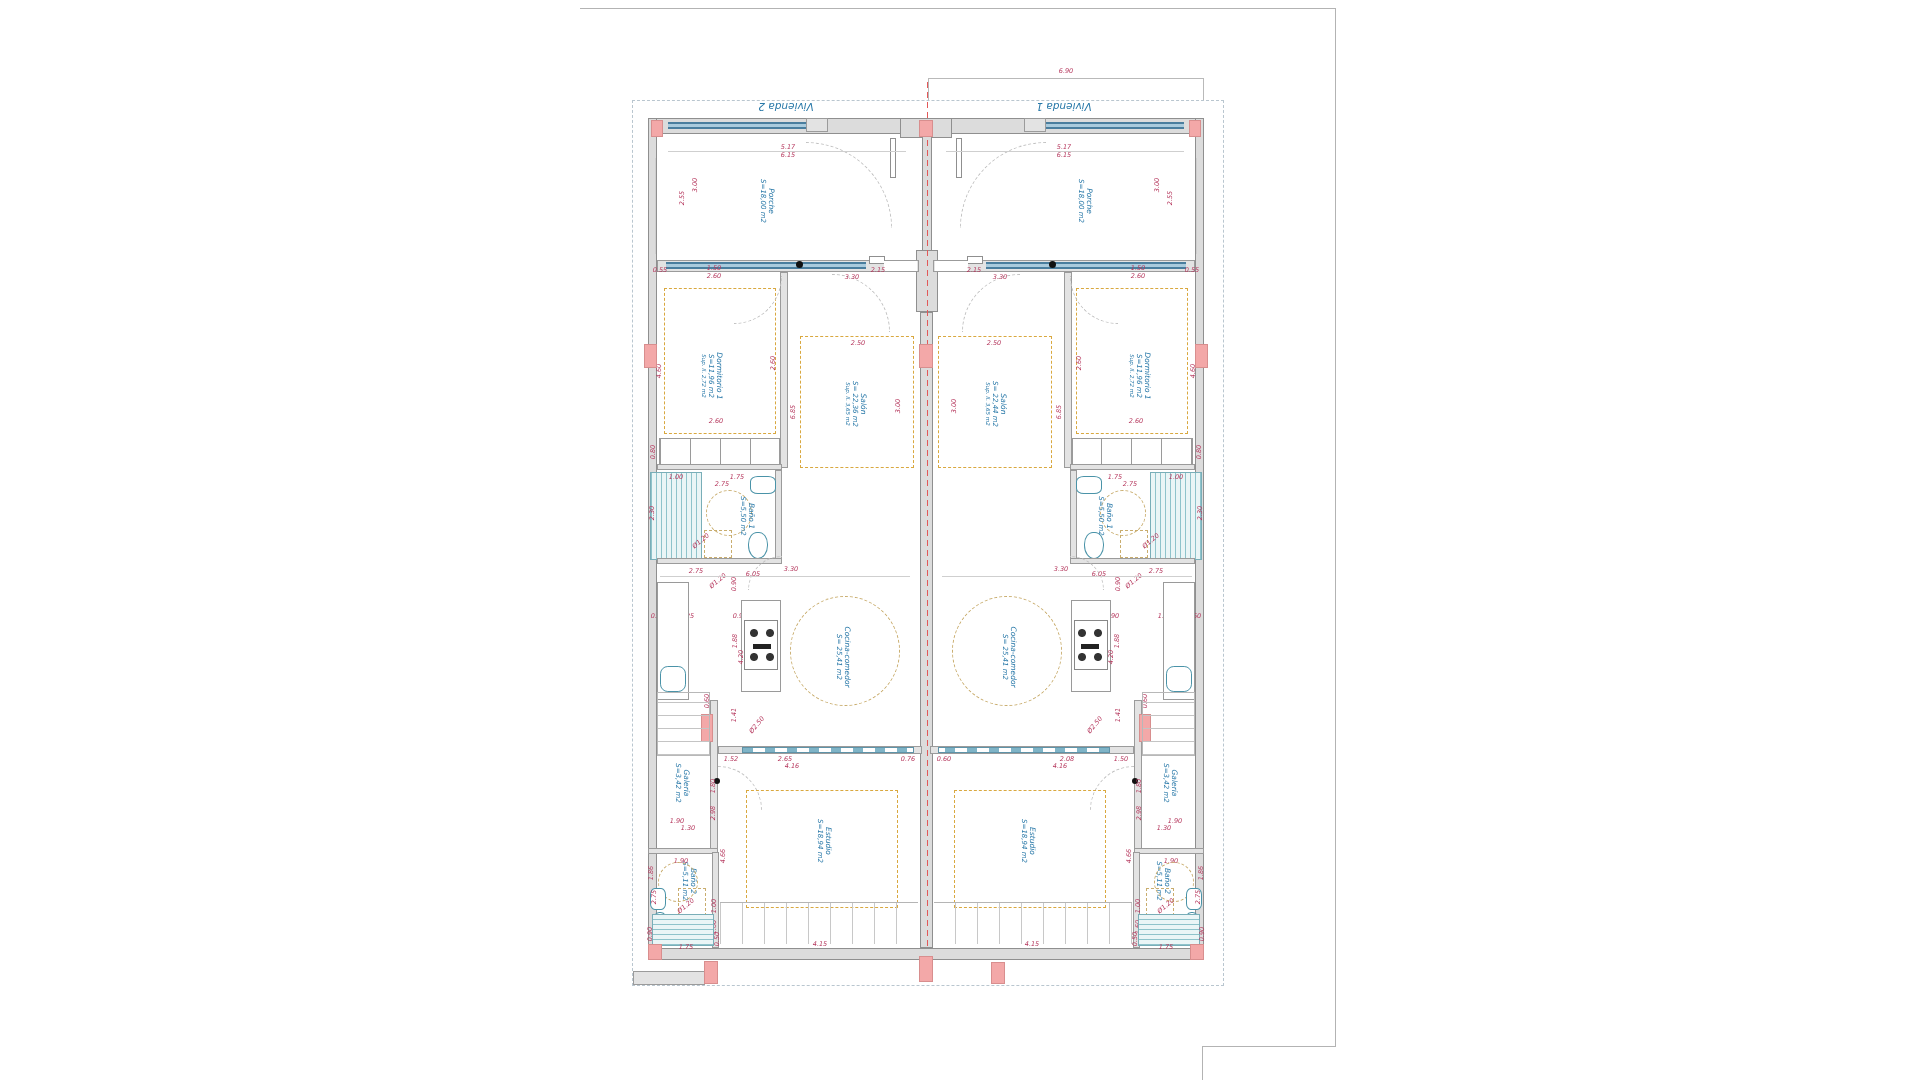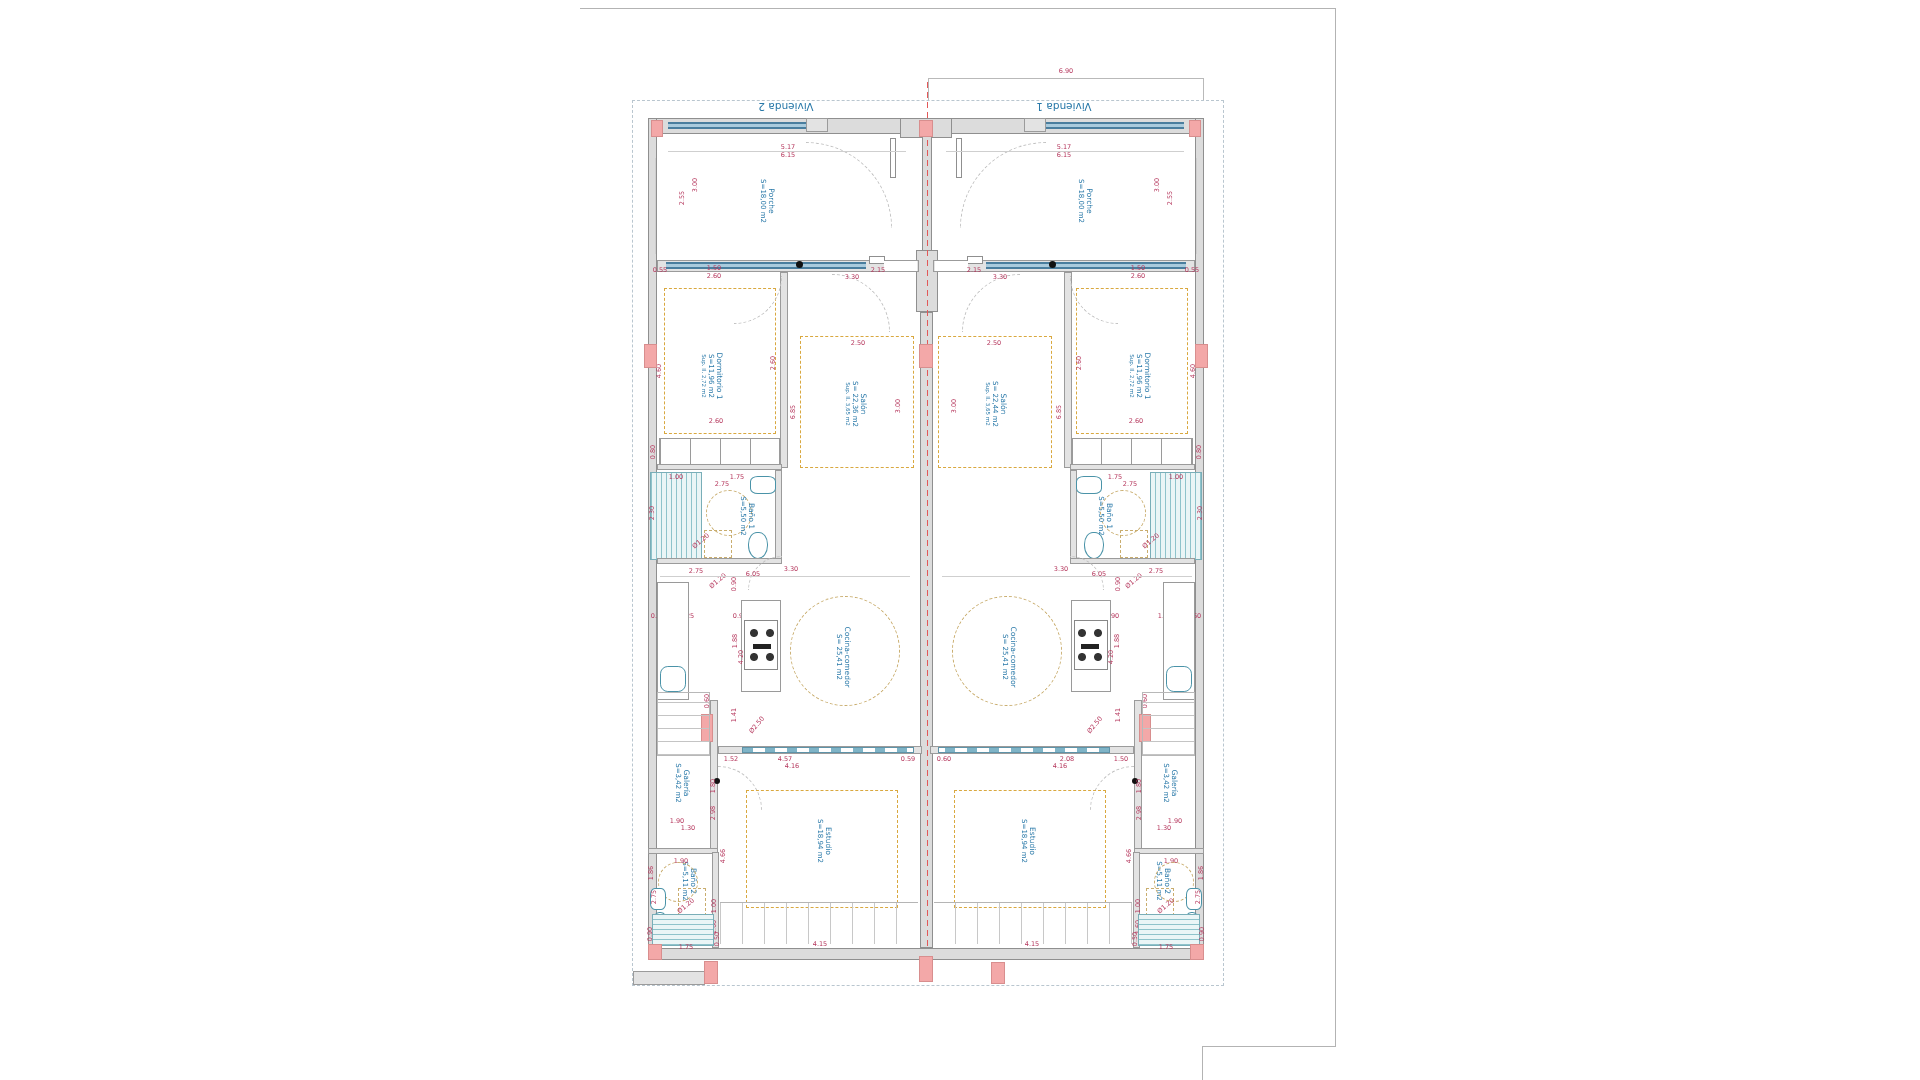--- a/index.html
+++ b/index.html
@@ -1,18 +1,18 @@
 <!DOCTYPE html>
 <html style="--labblue: #2878a8; --dimred: #b5365c; --pink: #f3a8a8; --winblue: #aacbdd; --teal: #8fc3cb; --orange: #d9a83f;"><head>
 <meta charset="utf-8">
 <style>
   html,body{margin:0;padding:0;background:#fff;}
   #sheet{position:relative;width:1920px;height:1080px;background:#ffffff;overflow:hidden;
          font-family:"DejaVu Sans","Liberation Sans",sans-serif;}
-  #plan{position:absolute;left:0;top:0;width:1920px;height:1080px;}
+  #plan{position:absolute;left:0;top:0;width:1920px;height:1080px;font-style:italic;}
   .el{position:absolute;box-sizing:border-box;}
   .pb{background:#b3b3b3;}
   .bnd{border:1px dashed #b9c6cf;}
   .wall{background:#dcdcdc;border:1px solid #8f8f8f;}
   .wall2{background:#e3e3e3;border:1px solid #9b9b9b;}
   .jamb{background:#ffffff;border:1px solid #8f8f8f;}
   .open{background:#ffffff;}
   .pink{background:var(--pink,#f3a8a8);border:1px solid #d88e8e;}
   .win{background:var(--winblue,#aacbdd);border-top:2px solid #4a7e9e;border-bottom:2px solid #4a7e9e;}
   .hair{background:#cfcfcf;}
@@ -267,23 +267,23 @@
       <div class="el wall2" style="left: 710px; top: 700px; width: 8px; height: 152px;"></div>
       <div class="el wall2" style="left: 1134px; top: 700px; width: 8px; height: 152px; transform: scaleX(-1);"></div>
       <div class="el pink" style="left: 701px; top: 714px; width: 12px; height: 28px;"></div>
       <div class="el pink" style="left: 1139px; top: 714px; width: 12px; height: 28px; transform: scaleX(-1);"></div>
       <div class="el wall2" style="left: 718px; top: 746px; width: 204px; height: 8px;"></div>
       <div class="el wall2" style="left: 930px; top: 746px; width: 204px; height: 8px; transform: scaleX(-1);"></div>
       <div class="el segs" style="left: 742px; top: 747px; width: 172px; height: 6px;"></div>
       <div class="el segs" style="left: 938px; top: 747px; width: 172px; height: 6px; transform: scaleX(-1);"></div>
       <div class="el dim" style="left: 731px; top: 759px; transform: translate(-50%, -50%);">1.52</div>
       <div class="el dim" style="left: 1121px; top: 759px; transform: translate(-50%, -50%);">1.50</div>
-      <div class="el dim" style="left: 785px; top: 759px; transform: translate(-50%, -50%);">4.57</div>
+      <div class="el dim" style="left: 785px; top: 759px; transform: translate(-50%, -50%);">2.65</div>
       <div class="el dim" style="left: 1067px; top: 759px; transform: translate(-50%, -50%);">2.08</div>
-      <div class="el dim" style="left: 908px; top: 759px; transform: translate(-50%, -50%);">0.59</div>
+      <div class="el dim" style="left: 908px; top: 759px; transform: translate(-50%, -50%);">0.76</div>
       <div class="el dim" style="left: 944px; top: 759px; transform: translate(-50%, -50%);">0.60</div>
       <div class="el dim" style="left: 792px; top: 766px; transform: translate(-50%, -50%);">4.16</div>
       <div class="el dim" style="left: 1060px; top: 766px; transform: translate(-50%, -50%);">4.16</div>
       <div class="el lab" style="left: 682px; top: 783px; transform: translate(-50%, -50%) rotate(90deg);">
         <span class="l0">Galería</span>
         <span class="l1">S=3,42 m2</span>
       </div>
       <div class="el lab" style="left: 1170px; top: 783px; transform: translate(-50%, -50%) rotate(90deg);">
         <span class="l0">Galería</span>
         <span class="l1">S=3,42 m2</span>

